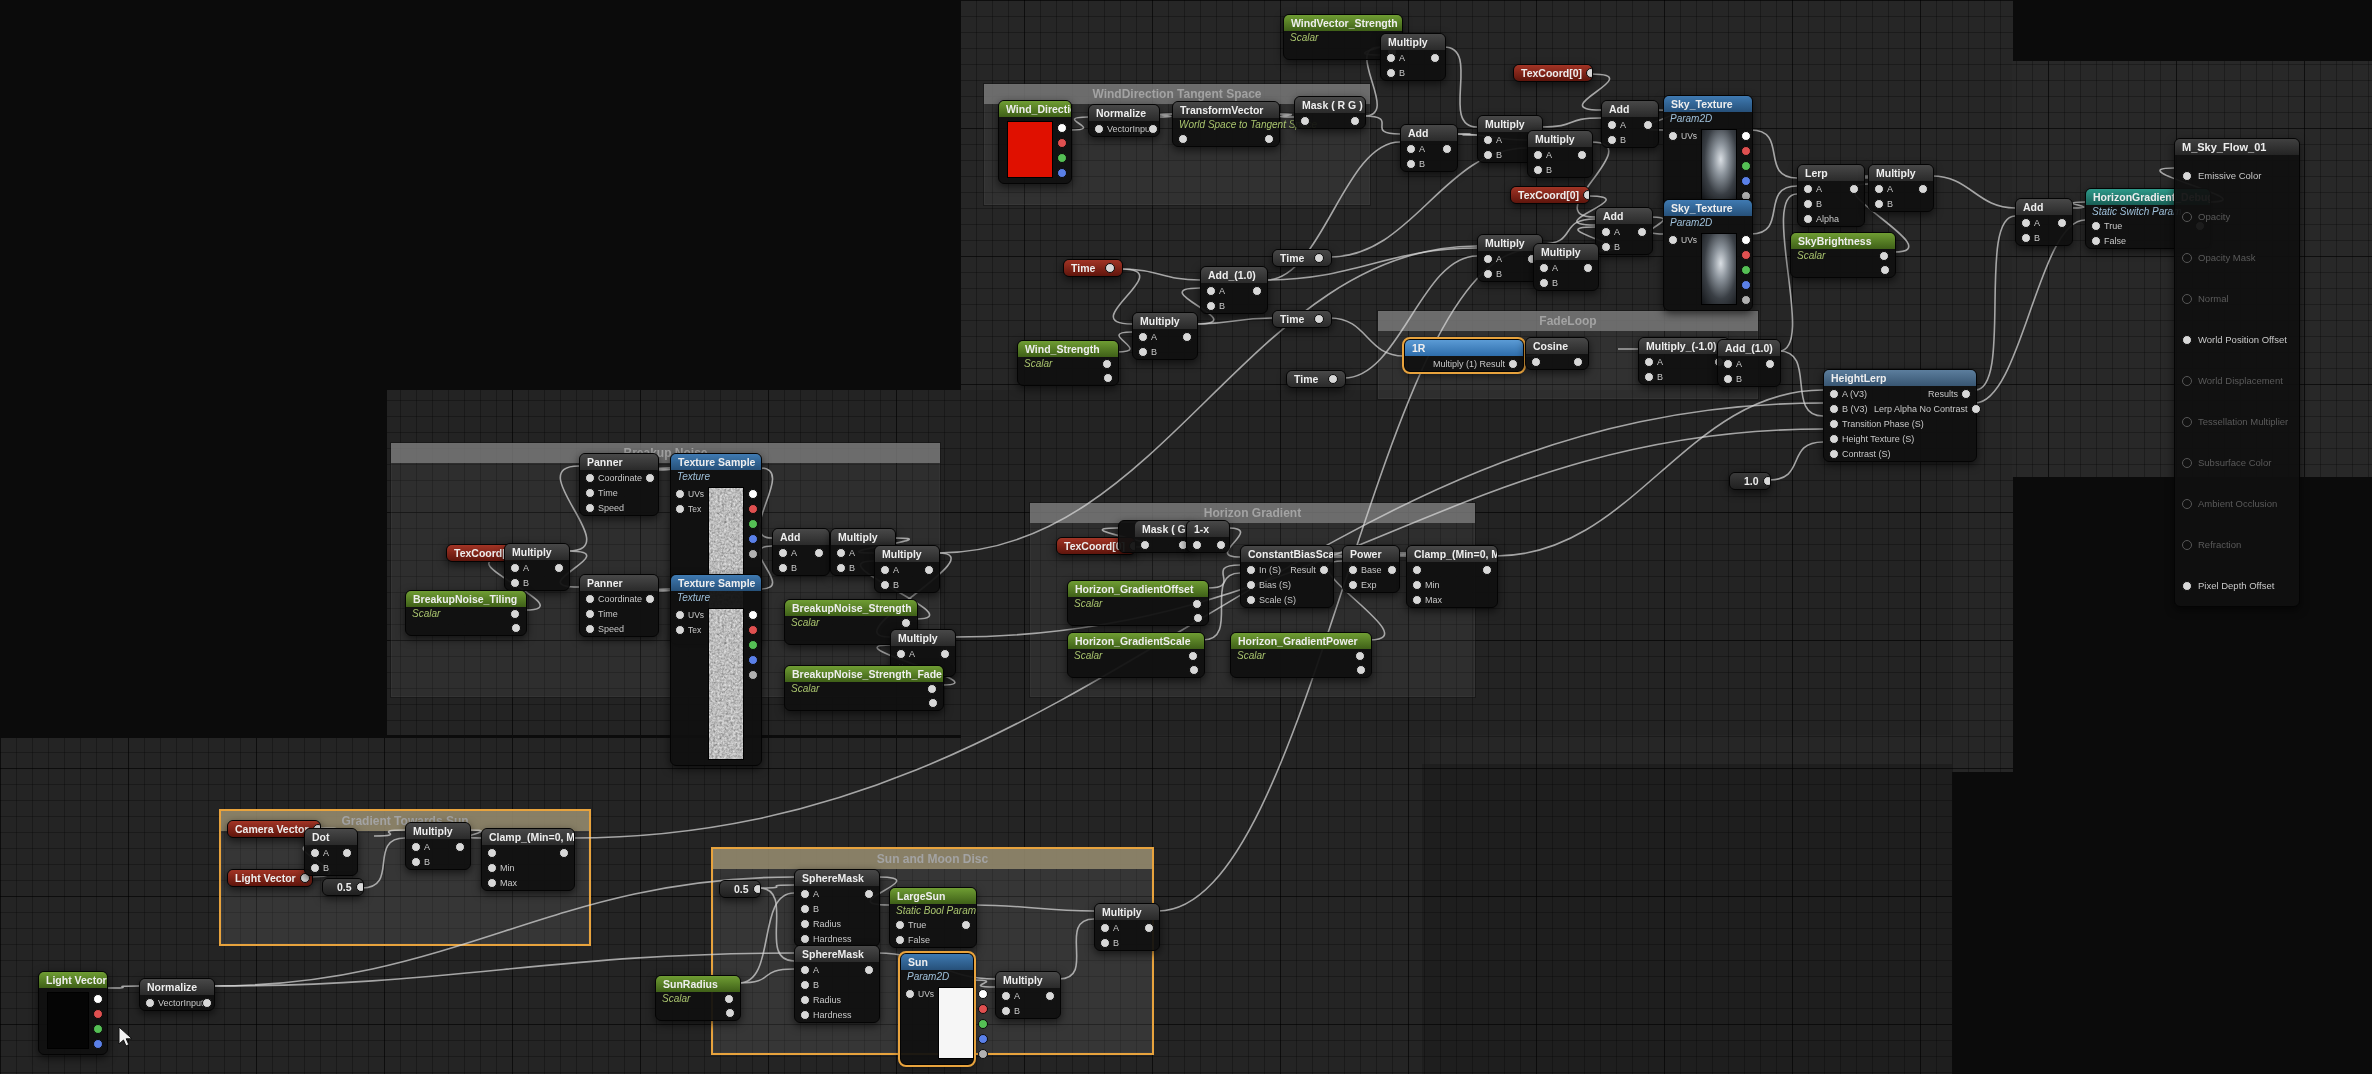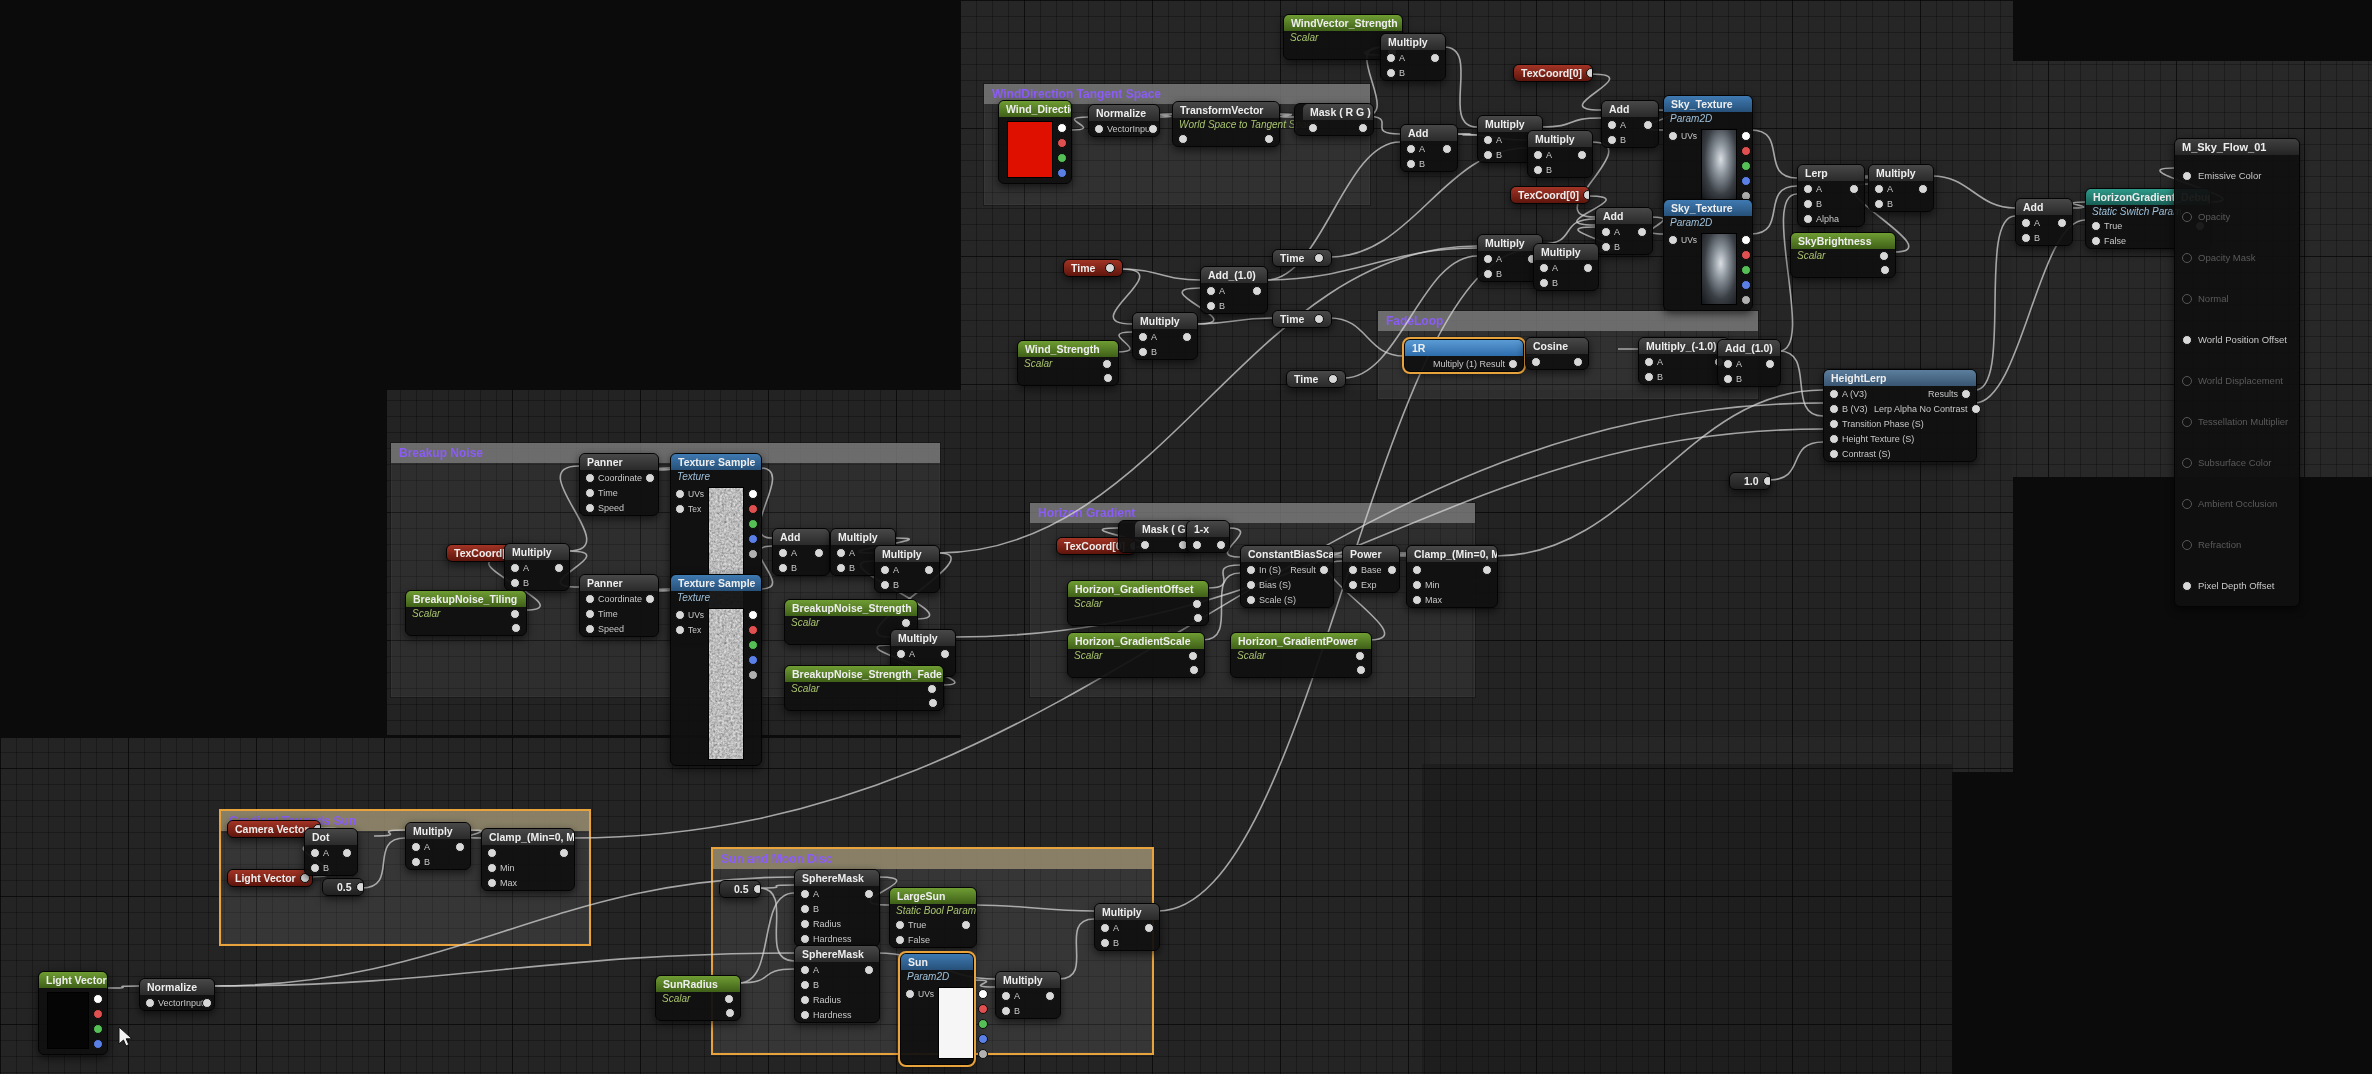--- a/index.html
+++ b/index.html
@@ -9,21 +9,21 @@
     background-image:
       linear-gradient(rgba(0,0,0,.28) 1px,transparent 1px),
       linear-gradient(90deg,rgba(0,0,0,.28) 1px,transparent 1px),
       linear-gradient(rgba(0,0,0,.5) 1px,transparent 1px),
       linear-gradient(90deg,rgba(0,0,0,.5) 1px,transparent 1px);
     background-size:16px 16px,16px 16px,128px 128px,128px 128px;}
   #wires{position:absolute;left:0;top:0;pointer-events:none;}
   #wires path{fill:none;stroke:#d8d8d8;stroke-opacity:.72;stroke-width:1.6px;}
   .comment{position:absolute;background:rgba(150,150,150,.10);border:1px solid rgba(0,0,0,.45);box-shadow:0 0 0 1px rgba(255,255,255,.03) inset;}
   .comment.selected{border:2px solid #e8a33d;background:rgba(170,170,170,.14);}
-  .chdr{background:rgba(125,125,125,.78);color:#8b5cf6;font-size:12px;font-weight:700;padding:3px 8px;white-space:nowrap;overflow:hidden;}
+  .chdr{background:rgba(125,125,125,.78);color:#a3a3a3;font-size:12px;font-weight:700;padding:3px 8px;white-space:nowrap;overflow:hidden;text-align:center;}
   .comment.selected .chdr{background:rgba(150,140,110,.85);}
   .node{position:absolute;background:rgba(16,16,16,.94);border:1px solid #040404;border-radius:6px;box-shadow:0 3px 9px rgba(0,0,0,.6);color:#cfcfcf;}
   .node.selected{outline:2px solid #e8a33d;}
   .hdr{display:flex;align-items:center;gap:4px;padding:2px 7px;font-size:10.5px;font-weight:700;color:#eee;
        background:linear-gradient(#484848,#2a2a2a);border-radius:5px 5px 0 0;white-space:nowrap;overflow:hidden;}
   .node.compact .hdr{border-radius:5px;}
   .node.red  .hdr{background:linear-gradient(#a23425,#5f150c);}
   .node.param .hdr{background:linear-gradient(#6f9d33,#3f6018);}
   .node.texture .hdr{background:linear-gradient(#3f7ab2,#265079);}
   .node.switch .hdr{background:linear-gradient(#2e9a8a,#195e55);}
@@ -626,21 +626,21 @@
           <div class="side">
             <span class="pin"></span>
             <span class="lbl"></span>
           </div>
           <div class="side">
             <span class="lbl"></span>
             <span class="pin"></span>
           </div>
         </div>
       </div>
-      <div class="node math" style="left: 1294px; top: 103px; width: 70px; padding-left: 8px;">
+      <div class="node math" style="left: 1294px; top: 96px; width: 70px;">
         <div class="hdr">
           <span class="ttl">Mask ( R G )</span>
         </div>
         <div class="row">
           <div class="side">
             <span class="pin"></span>
             <span class="lbl"></span>
           </div>
           <div class="side">
             <span class="lbl"></span>

